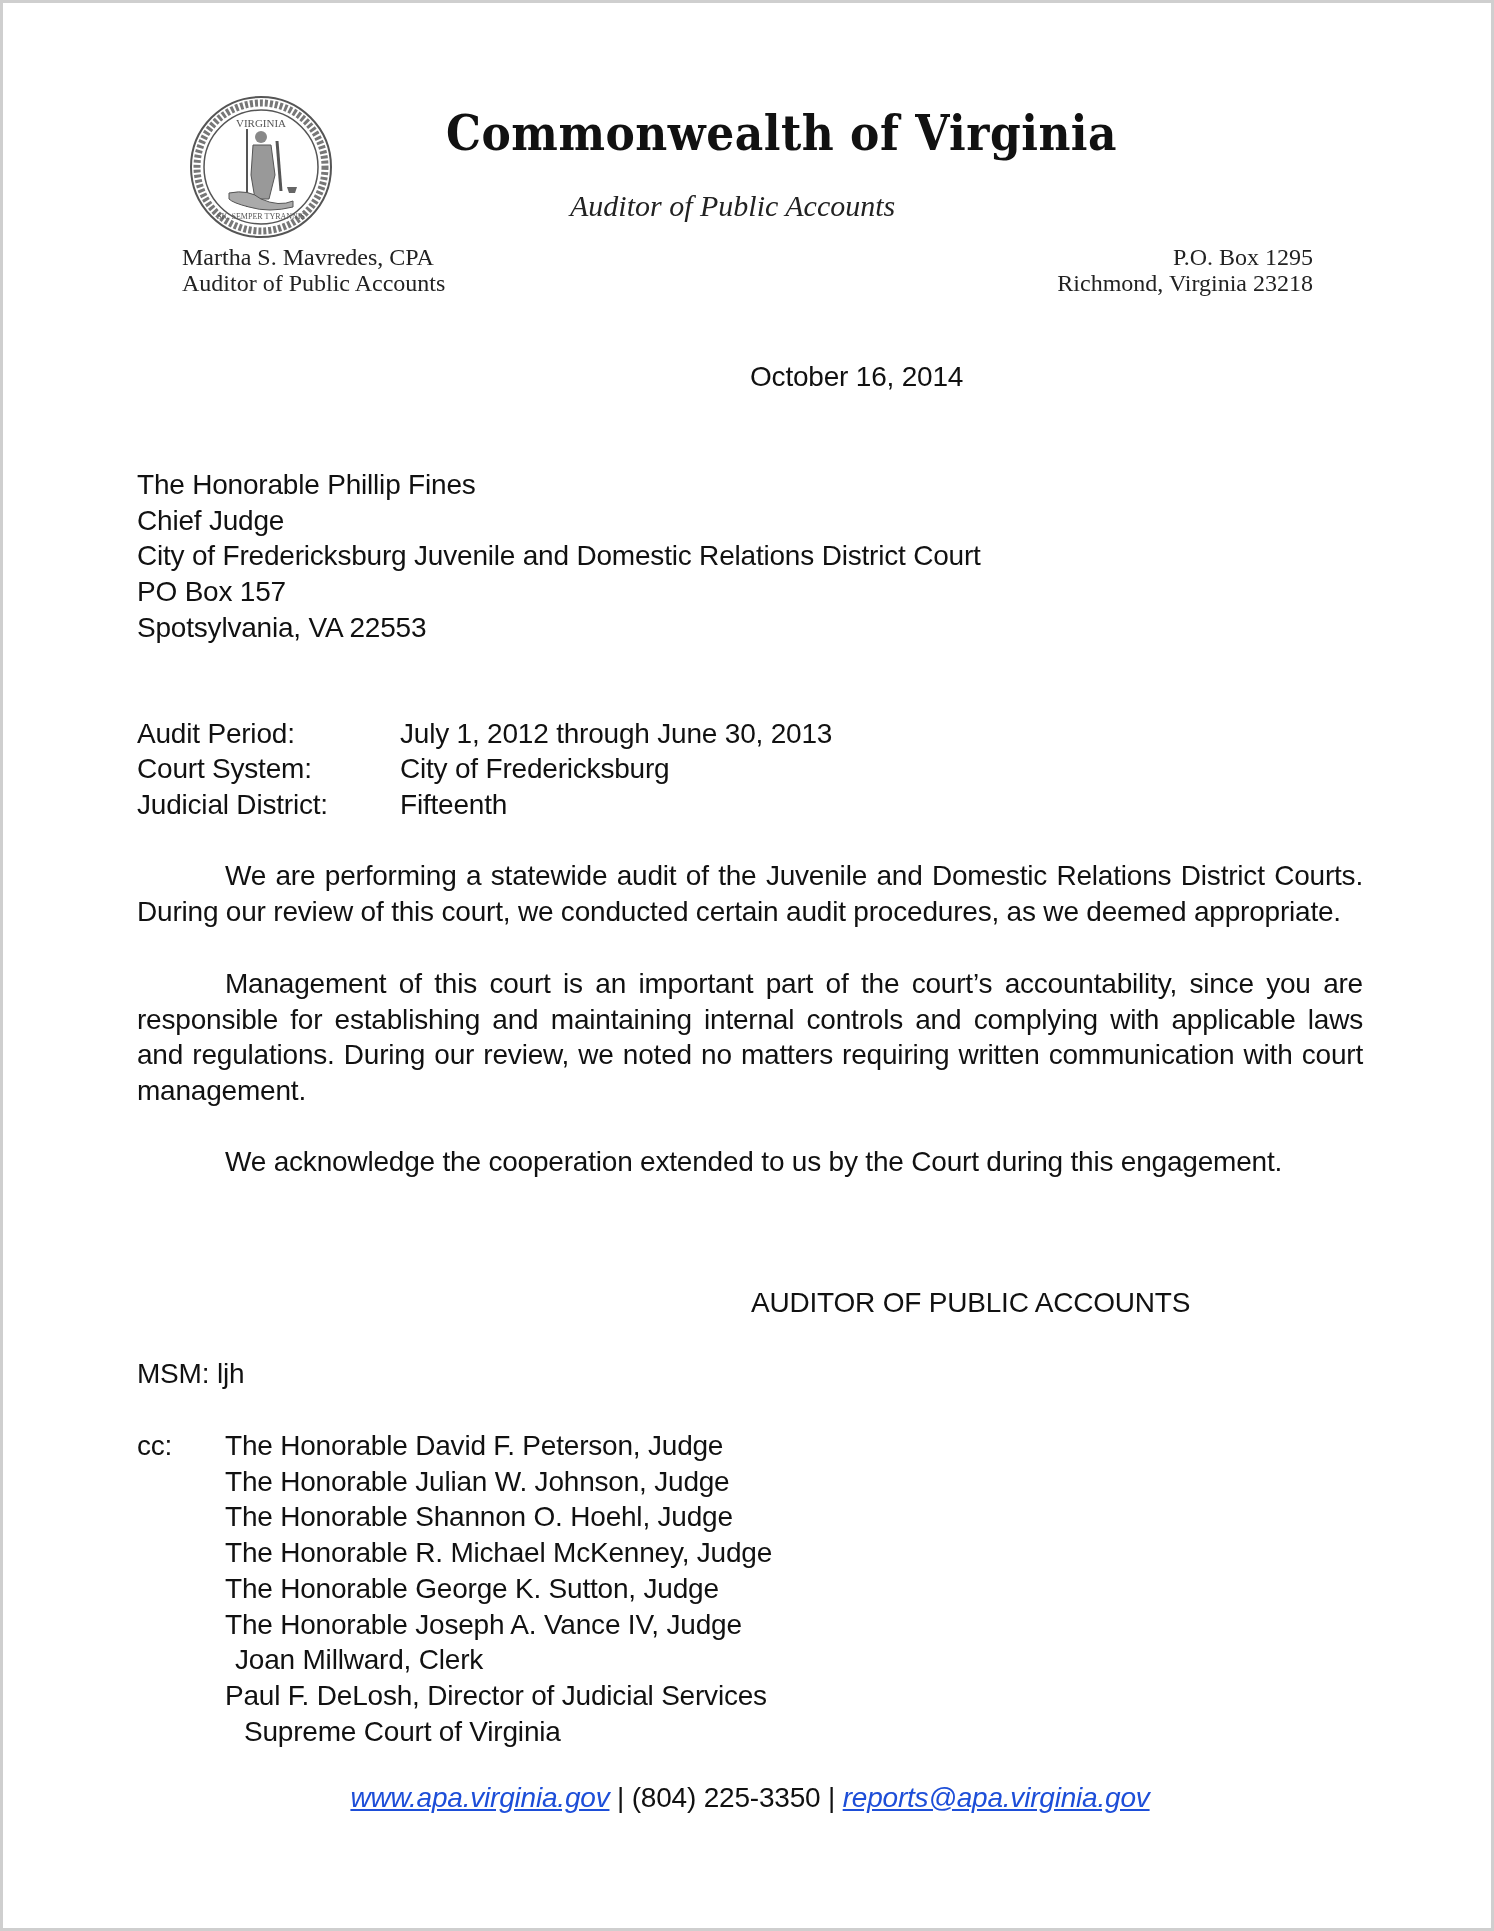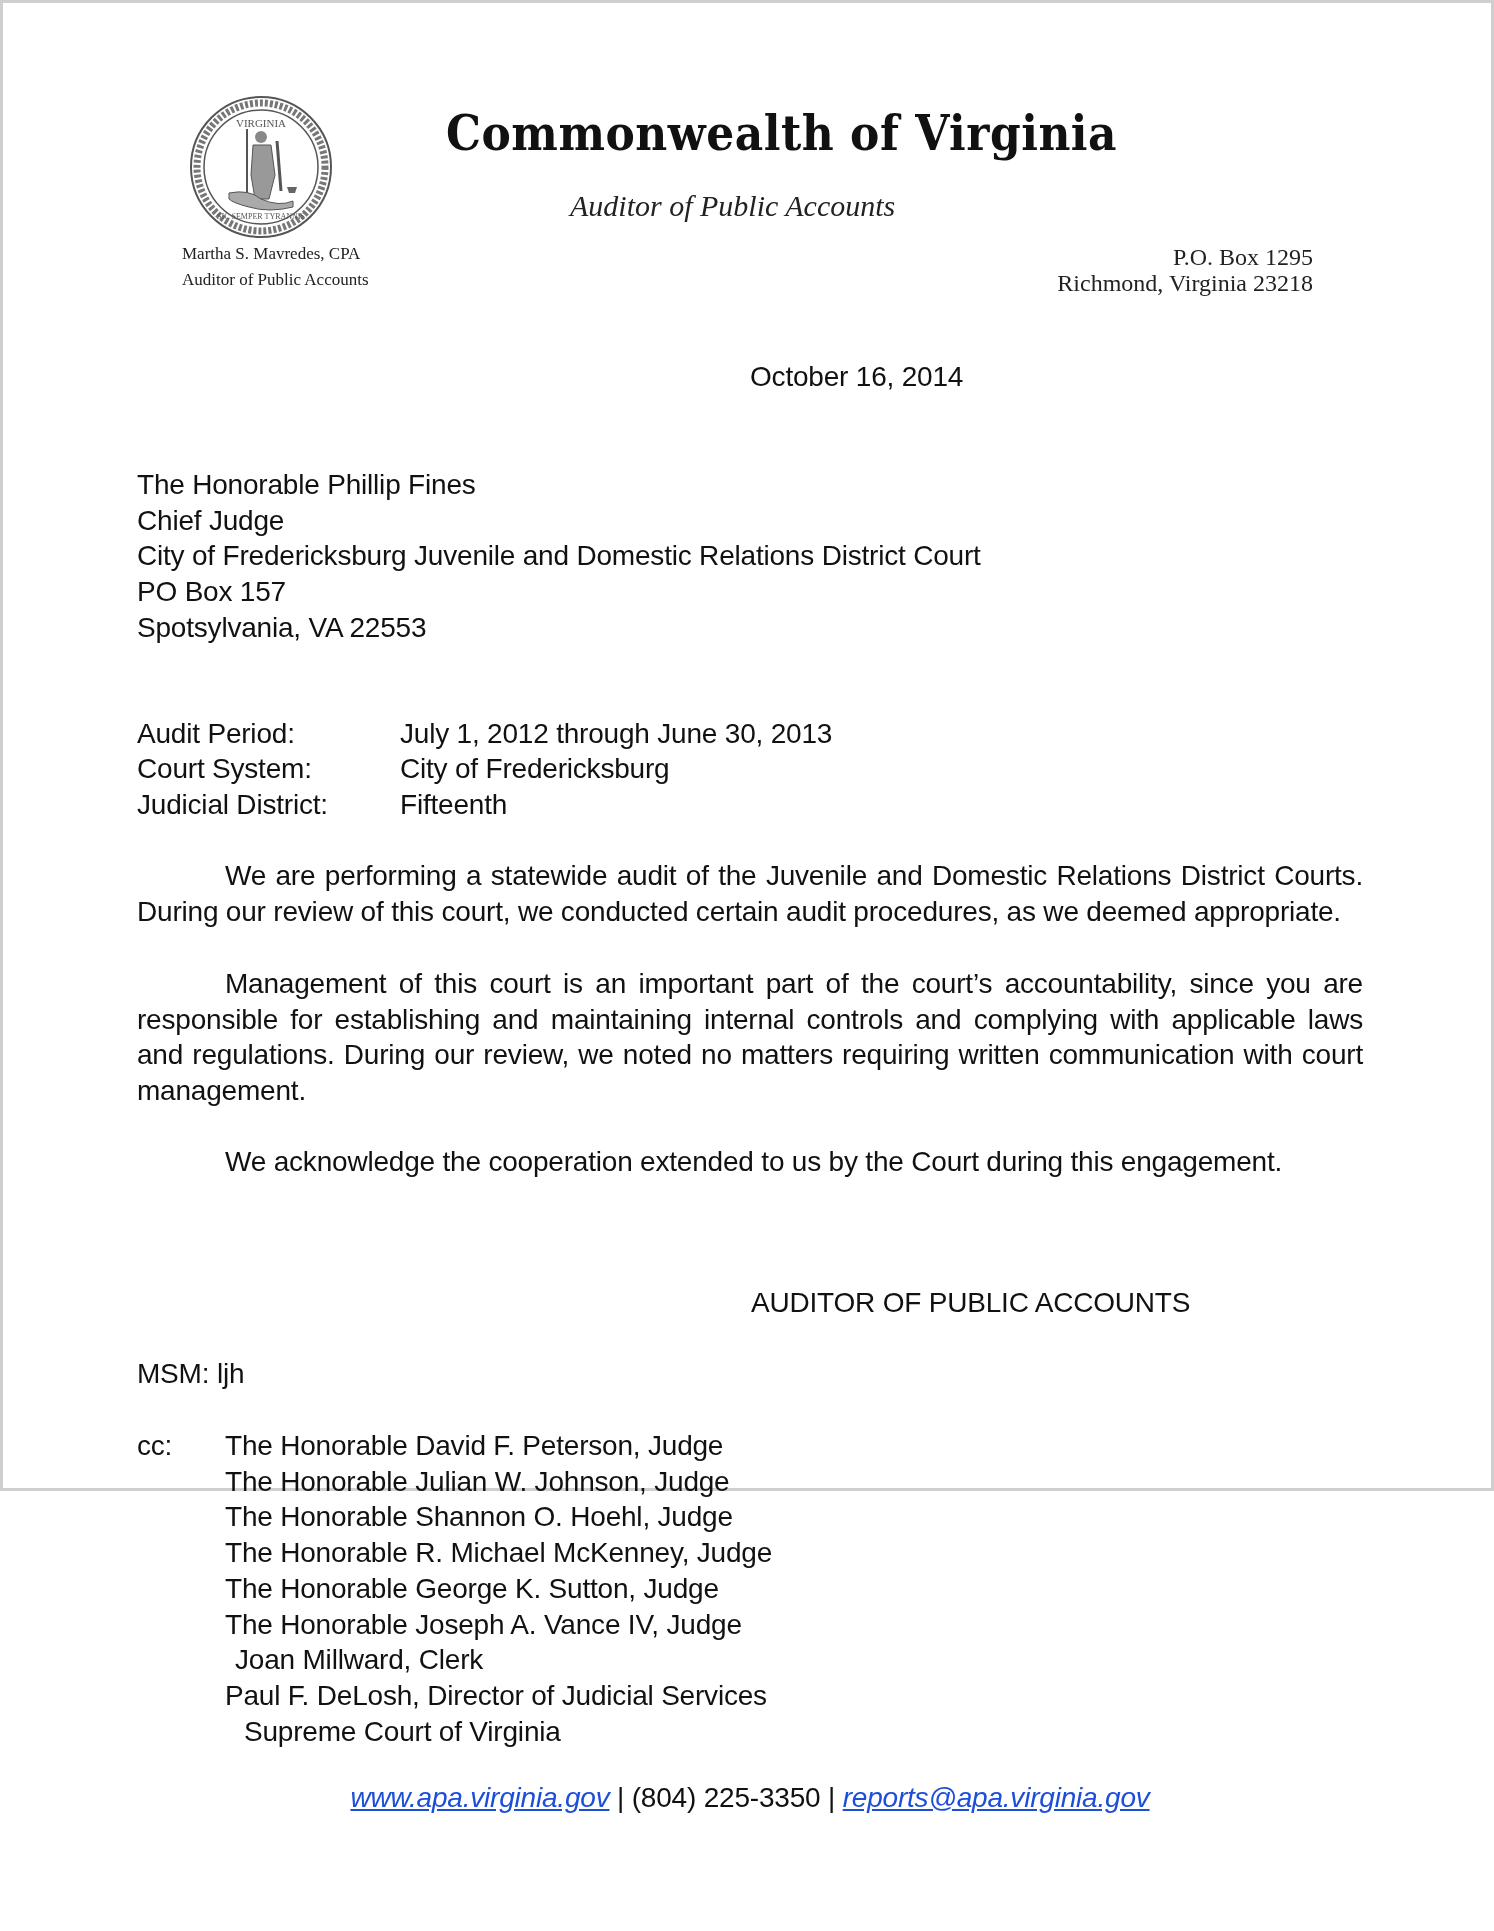--- a/index.html
+++ b/index.html
@@ -1,30 +1,30 @@
 <!DOCTYPE html>
 <html><head>
 <meta charset="utf-8">
 <style>
   html, body { margin: 0; padding: 0; background: #ffffff; }
   body { width: 1494px; height: 1931px; position: relative; overflow: hidden; }
   .page {
-    position: absolute; left: 0; top: 0; width: 1494px; height: 1491px;
+    position: absolute; left: 0; top: 0; width: 1494px; height: 1931px;
     box-sizing: border-box; border: 3px solid #cfcfcf; background: #fff;
   }
   .abs { position: absolute; white-space: nowrap; }
   .body-text { font-family: "Liberation Sans", sans-serif; font-size: 28px; color: #111; letter-spacing: -0.2px; }
   .serif { font-family: "Liberation Serif", serif; color: #222; }
   .title {
     font-family: "DejaVu Serif", serif; font-weight: bold; font-size: 44px; color: #111;
     left: 443px; top: 104px; width: 610px; text-align: center; letter-spacing: 0.5px;
     transform: scaleY(1.12);
   }
   .subtitle { font-family: "Liberation Serif", serif; font-style: italic; font-size: 30px; color: #222; left: 567px; top: 186px; }
-  .hdr-left { left: 179px; font-size: 17px; text-align: center; }
+  .hdr-left { left: 179px; font-size: 24px; text-align: center; }
   .hdr-right { right: 178px; font-size: 24px; text-align: right; }
   .seal { position: absolute; left: 186px; top: 92px; width: 144px; height: 144px; }
   .para { position: absolute; left: 134px; width: 1226px; text-align: justify; line-height: 35.7px; }
   .para .indent { display: inline-block; width: 88px; }
   .line { position: absolute; line-height: 30px; }
   .footer { position: absolute; left: 0; width: 1494px; top: 1778px; text-align: center; line-height: 34px; }
   .footer a { color: #1d4ed8; text-decoration: underline; font-style: italic; }
 </style>
 </head>
 <body>

